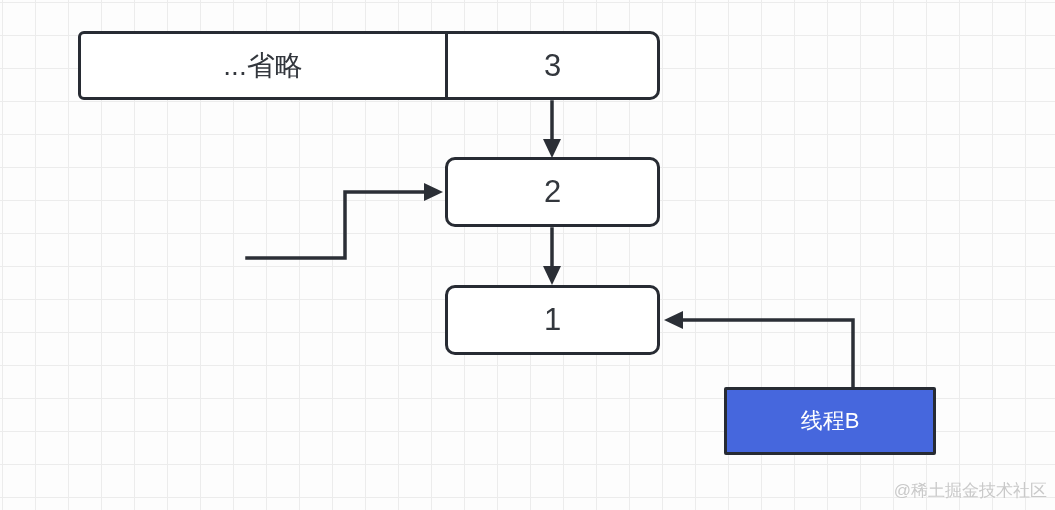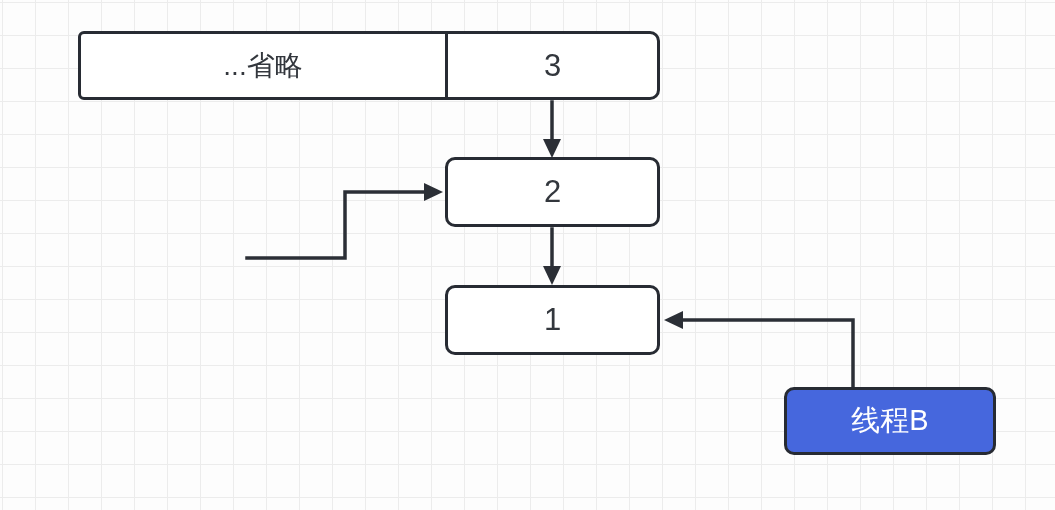--- a/index.html
+++ b/index.html
@@ -73,30 +73,30 @@
     width: 367px;
     border-right: 3px solid var(--box-border);
   }
   .top-bar .cell-right { flex: 1; font-size: 31px; }
 
   .node-2 { left: 445px; top: 157px; width: 215px; height: 70px; border-radius: 10px; }
   .node-1 { left: 445px; top: 285px; width: 215px; height: 70px; border-radius: 10px; }
 
   .thread-box {
     position: absolute;
-    left: 784px; top: 387px;
+    left: 724px; top: 387px;
     width: 212px; height: 68px;
     background: var(--thread-fill);
     border: 3px solid var(--box-border);
-    border-radius: 10px;
+    border-radius: 2px;
     display: flex;
     align-items: center;
     justify-content: center;
     color: var(--thread-text);
-    font-size: 29px;
+    font-size: 22px;
     font-weight: 500;
   }
 
   .pointer-label {
     position: absolute;
     left: 116px; top: 242px;
     color: var(--pointer-label-color);
     font-size: 27px;
     font-weight: 500;
     letter-spacing: 0.5px;
@@ -152,14 +152,15 @@
 
   <div class="node node-1">
     <span>1</span>
   </div>
 
 
   <div class="thread-box">
     <span>线程B</span>
   </div>
 
+  <div class="watermark">@稀土掘金技术社区</div>
 
 </div>
 
 </body></html>

